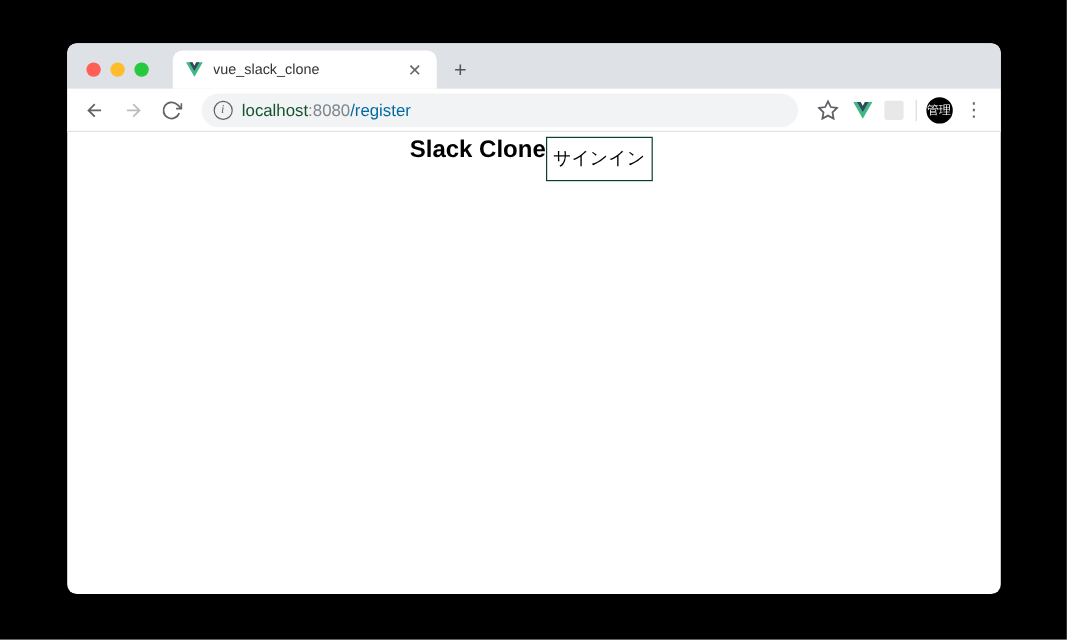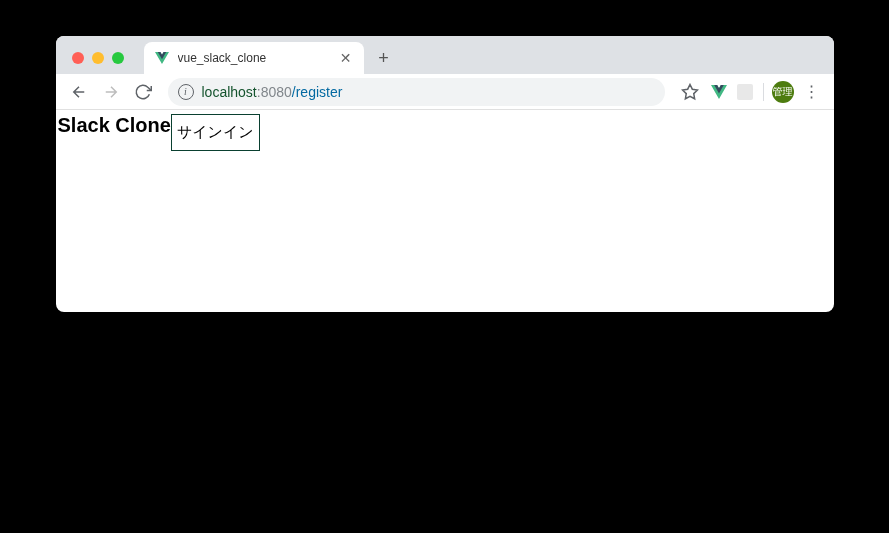--- a/index.html
+++ b/index.html
@@ -12,21 +12,21 @@
       width: 889px;
       height: 533px;
       font-family: -apple-system, BlinkMacSystemFont, "Segoe UI", Helvetica, Arial, sans-serif;
       display: flex;
       align-items: flex-start;
       justify-content: center;
       padding-top: 36px;
     }
     .browser-window {
       width: 778px;
-      height: 276px;
+      height: 459px;
       background: #fff;
       border-radius: 8px;
       overflow: hidden;
       box-shadow: 0 10px 40px rgba(0,0,0,0.5);
     }
     .tab-bar {
       background: #dee1e5;
       height: 38px;
       display: flex;
       align-items: flex-end;
@@ -168,38 +168,38 @@
     }
     .ext-divider {
       width: 1px;
       height: 18px;
       background: #dadce0;
       margin: 0 2px;
     }
     .ext-badge {
       width: 22px;
       height: 22px;
-      background: #4d7c0f;
+      background: #000000;
       border-radius: 50%;
       color: #fff;
       font-size: 10px;
       display: flex;
       align-items: center;
       justify-content: center;
     }
     .menu-dots {
       color: #5f6368;
       font-size: 16px;
       padding: 0 4px;
       cursor: pointer;
     }
     .page-content {
       padding: 4px 2px;
       display: flex;
-      justify-content: flex-start;
+      justify-content: center;
       align-items: flex-start;
     }
     .page-title {
       font-size: 20px;
       font-weight: 700;
       color: #000;
       padding-left: 0;
     }
     .signin-btn {
       border: 1.5px solid #0a4030;

